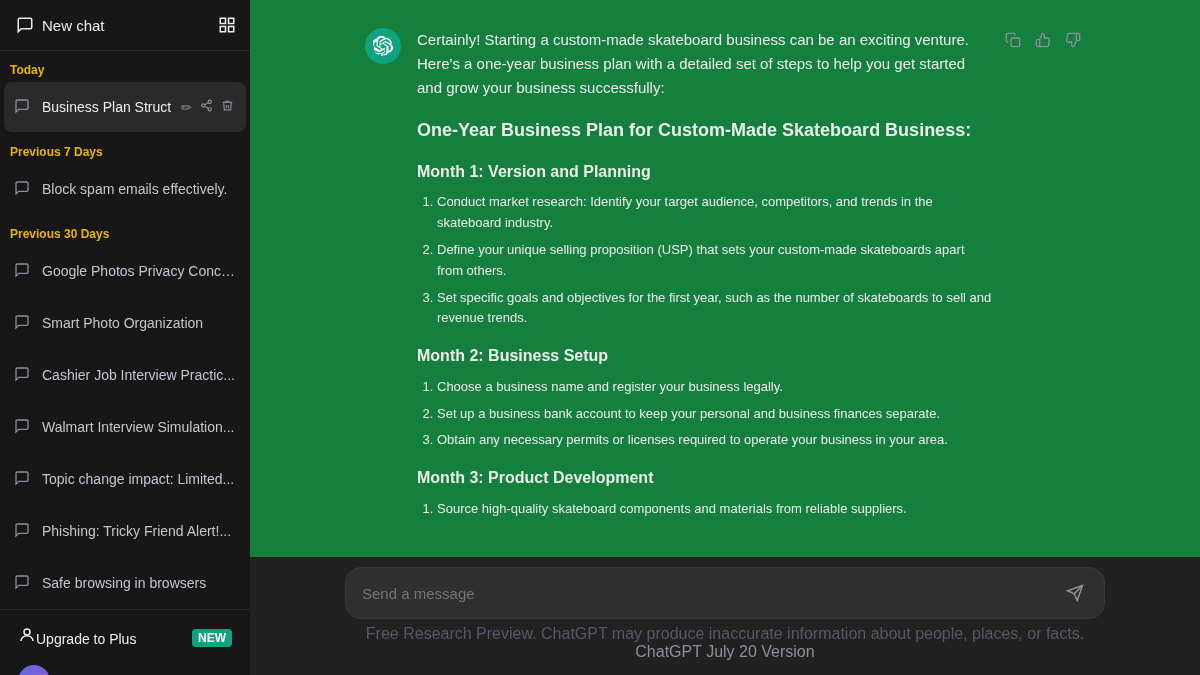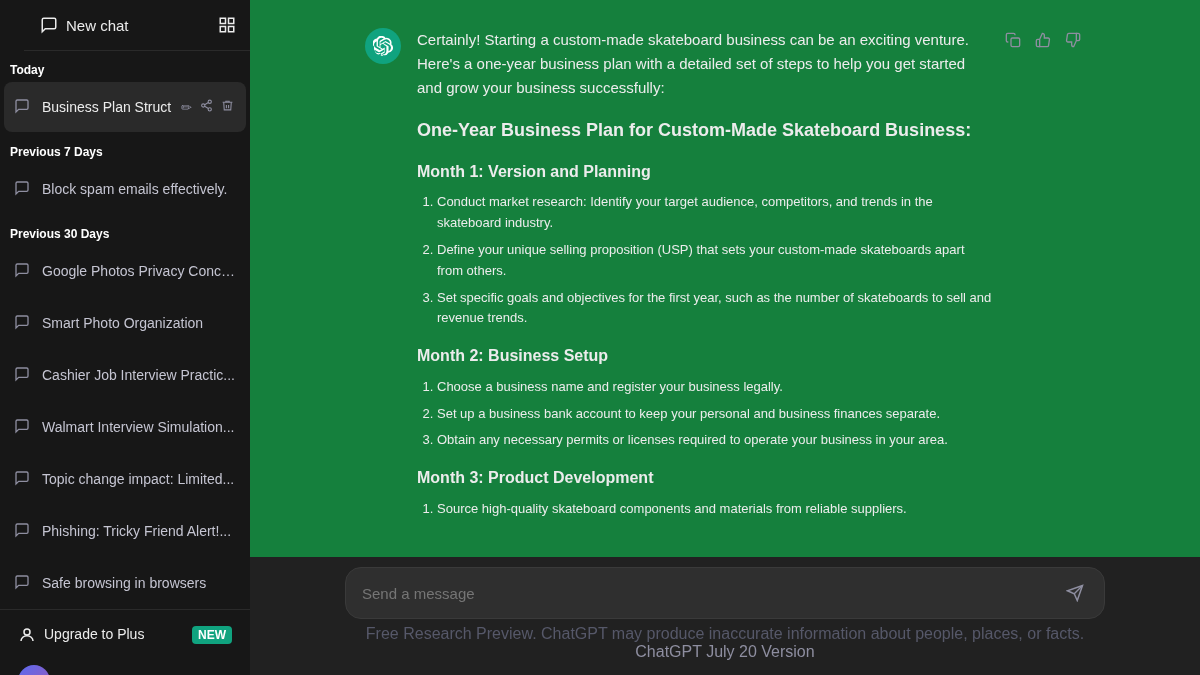--- a/index.html
+++ b/index.html
@@ -18,21 +18,20 @@
     }
     #sidebar::-webkit-scrollbar { width: 4px; }
     #sidebar::-webkit-scrollbar-thumb { background: #444; border-radius: 2px; }
 
     .sidebar-top {
       display: flex;
       align-items: flex-start;
       padding: 8px 6px;
       gap: 4px;
       border-bottom: 1px solid #2a2a2a;
-      margin-left: 24px;
     }
     .new-chat-btn {
       flex: 1;
       display: flex;
       align-items: center;
       gap: 8px;
       padding: 8px 10px;
       background: transparent;
       border: none;
       color: #ececec;
@@ -49,21 +48,21 @@
       padding: 8px;
       border-radius: 8px;
       display: flex;
       align-items: center;
       justify-content: center;
     }
 
     .section-label {
       font-size: 12px;
       font-weight: 600;
-      color: #ffffff;
+      color: #eab308;
       padding: 12px 10px 4px 10px;
       text-transform: none;
     }
 
     .chat-item {
       display: flex;
       align-items: center;
       padding: 25px 10px;
       cursor: pointer;
       border-radius: 8px;
@@ -105,22 +104,22 @@
       font-size: 13px;
     }
 
     .sidebar-bottom {
       margin-top: auto;
       padding: 8px;
       border-top: 1px solid #2a2a2a;
     }
     .upgrade-btn {
       display: flex;
-      align-items: flex-start;
-      gap: 8px;
+      align-items: flex-end;
+      gap: 0;
       padding: 8px 10px;
       background: transparent;
       border: none;
       color: #ececec;
       cursor: pointer;
       border-radius: 8px;
       font-size: 14px;
       width: 100%;
     }
     .new-badge {

